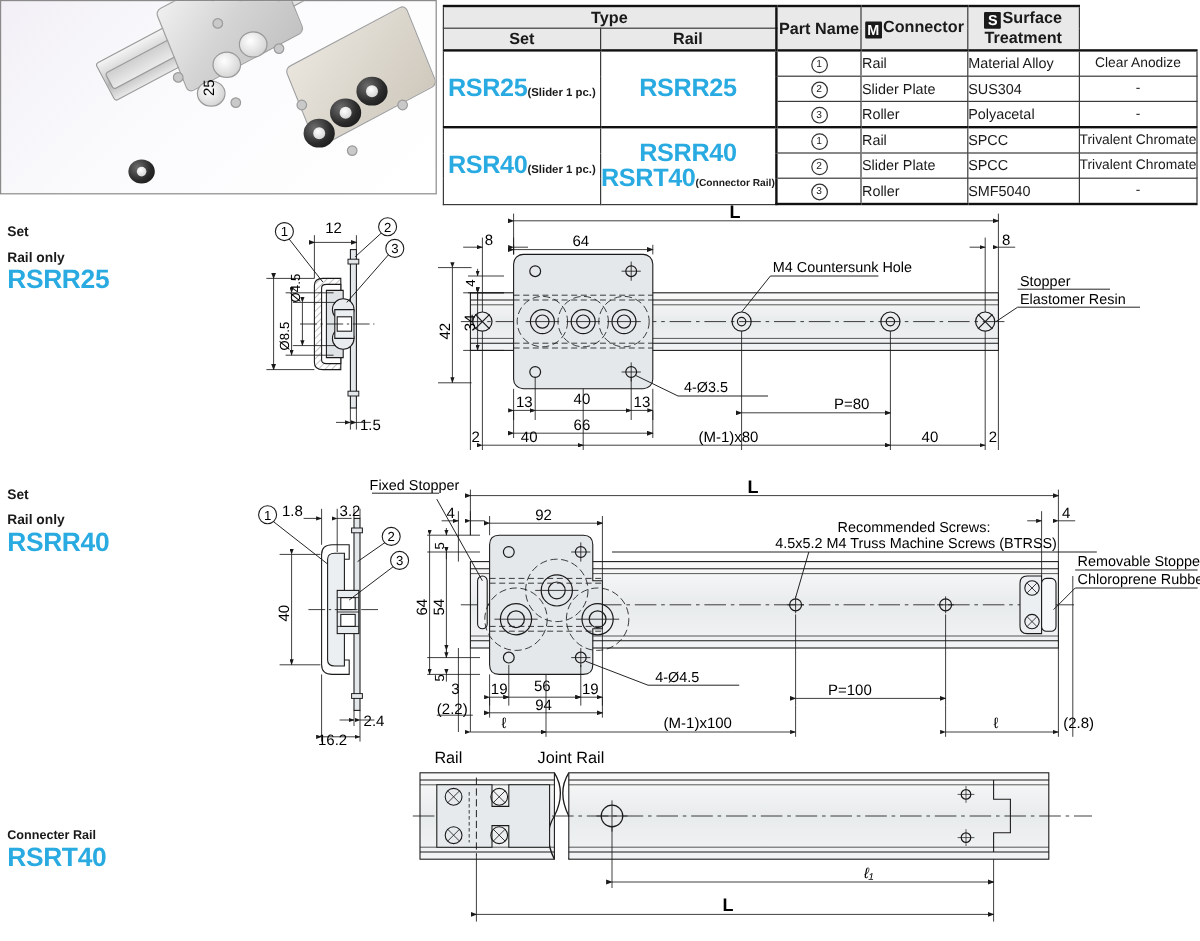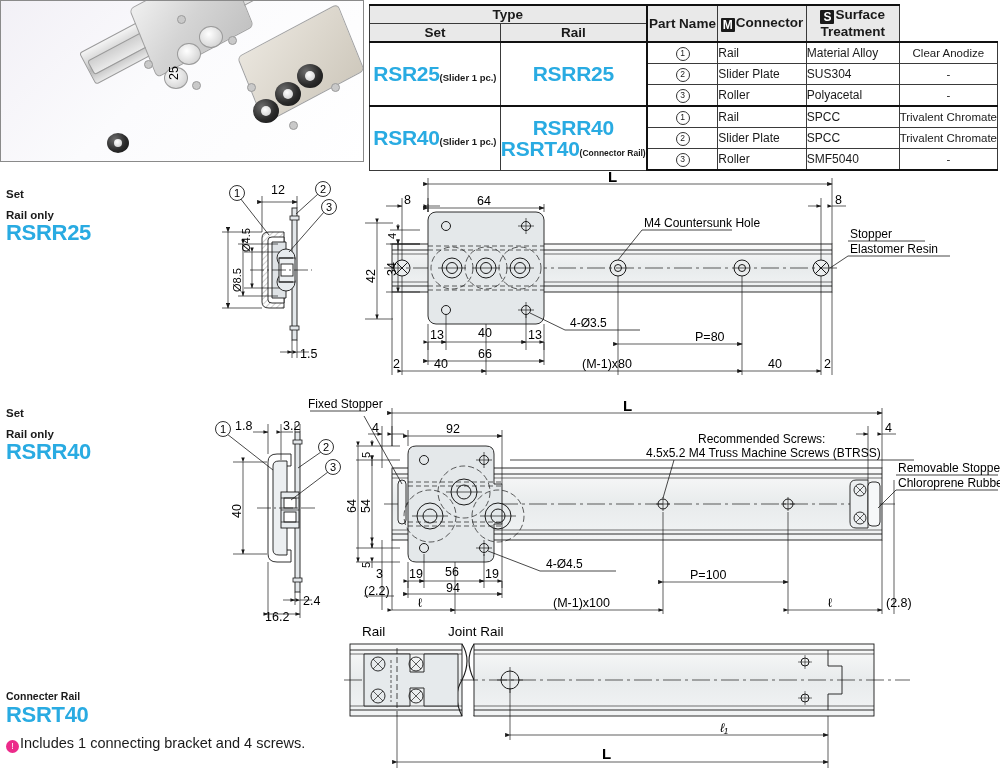--- a/index.html
+++ b/index.html
@@ -194,23 +194,20 @@
 <div class="abs" style="left:6px;top:407px;">
   <div class="lbl-small">Set</div>
   <div class="lbl-small" style="margin-top:8px;">Rail only</div>
   <div class="lbl-big">RSRR40</div>
 </div>
 
 <div class="abs" style="left:6px;top:655px;margin-top:36px;">
   <div class="lbl-small" style="font-size:10.5px;">Connecter Rail</div>
   <div class="lbl-big">RSRT40</div>
   <div style="margin-top:9px;">
-    <div class="note-line">
-      <span class="bullet">!</span><span>Includes 1 connecting bracket and 4 screws.</span>
-    </div>
   </div>
 </div>
 
 <svg class="abs" style="left:200px;top:180px;" width="185" height="195">
   <defs>
     <marker id="ah" markerWidth="8" markerHeight="6" refX="7" refY="3" orient="auto">
       <path d="M0,0 L8,3 L0,6 z" fill="#1a1a1a"></path>
     </marker>
     <marker id="ahs" markerWidth="7" markerHeight="5" refX="6.5" refY="2.5" orient="auto">
       <path d="M0,0 L7,2.5 L0,5 z" fill="#1a1a1a"></path>

